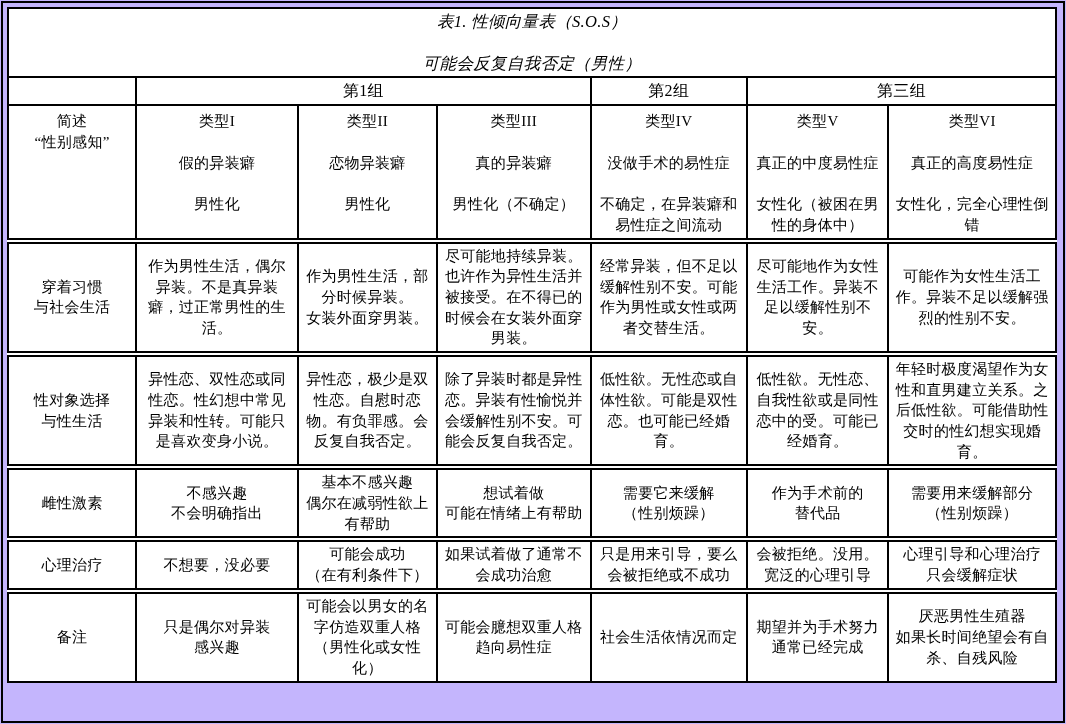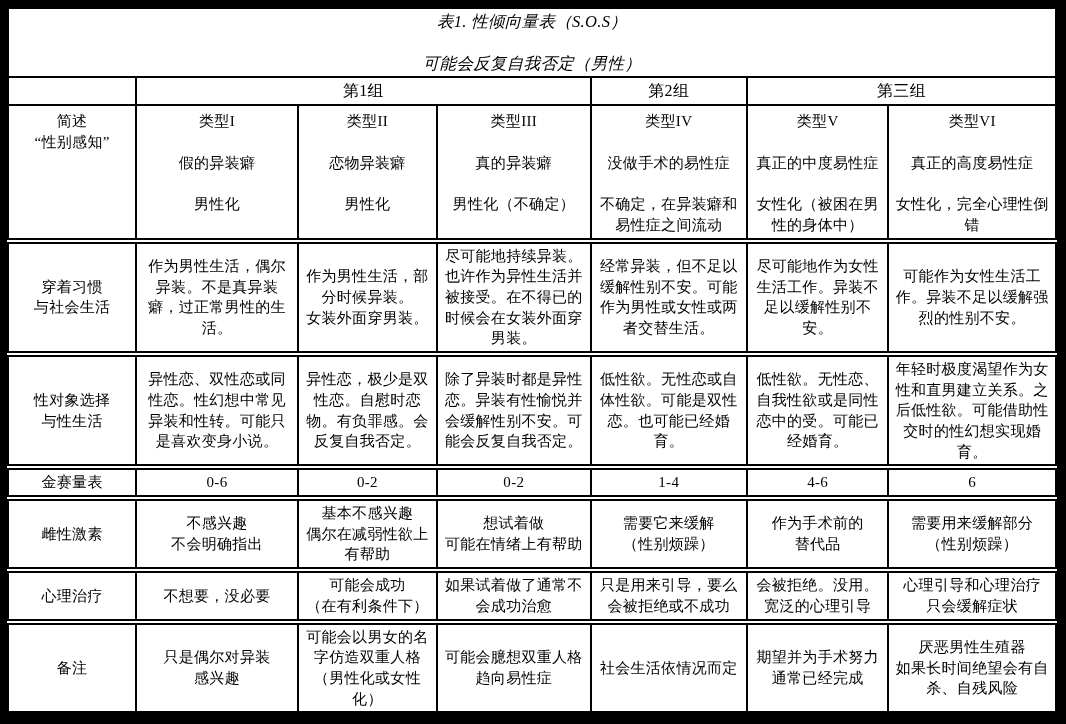--- a/index.html
+++ b/index.html
@@ -1,19 +1,19 @@
 <!DOCTYPE html>
 <html><head>
 <meta charset="utf-8">
 <style>
   html,body{margin:0;padding:0;background:#f8f8f6;}
   .page{
     position:relative;
     width:1066px;height:724px;
-    background:#000000;
+    background:#c4b5fd;
     font-family:"Liberation Serif","DejaVu Serif",serif;
     color:#000;
     overflow:hidden;
     box-sizing:border-box;
   }
   .page-frame{
     position:absolute; inset:1px;
     border:2px solid #000;
     box-sizing:border-box;
     pointer-events:none;
@@ -130,29 +130,20 @@
       <th class="rowlabel">性对象选择
 与性生活</th>
       <td>异性恋、双性恋或同性恋。性幻想中常见异装和性转。可能只是喜欢变身小说。</td>
       <td>异性恋，极少是双性恋。自慰时恋物。有负罪感。会反复自我否定。</td>
       <td class="dl">除了异装时都是异性恋。异装有性愉悦并会缓解性别不安。可能会反复自我否定。</td>
       <td>低性欲。无性恋或自体性欲。可能是双性恋。也可能已经婚育。</td>
       <td>低性欲。无性恋、自我性欲或是同性恋中的受。可能已经婚育。</td>
       <td>年轻时极度渴望作为女性和直男建立关系。之后低性欲。可能借助性交时的性幻想实现婚育。</td>
     </tr>
 
-    <tr class="dt" style="height:30px">
-      <th class="rowlabel">金赛量表</th>
-      <td>0-6</td>
-      <td>0-2</td>
-      <td class="dl">0-2</td>
-      <td>1-4</td>
-      <td>4-6</td>
-      <td>6</td>
-    </tr>
 
 
     <tr class="dt" style="height:48px">
       <th class="rowlabel">雌性激素</th>
       <td>不感兴趣
 不会明确指出</td>
       <td>基本不感兴趣
 偶尔在减弱性欲上有帮助</td>
       <td class="dl">想试着做
 可能在情绪上有帮助</td>

